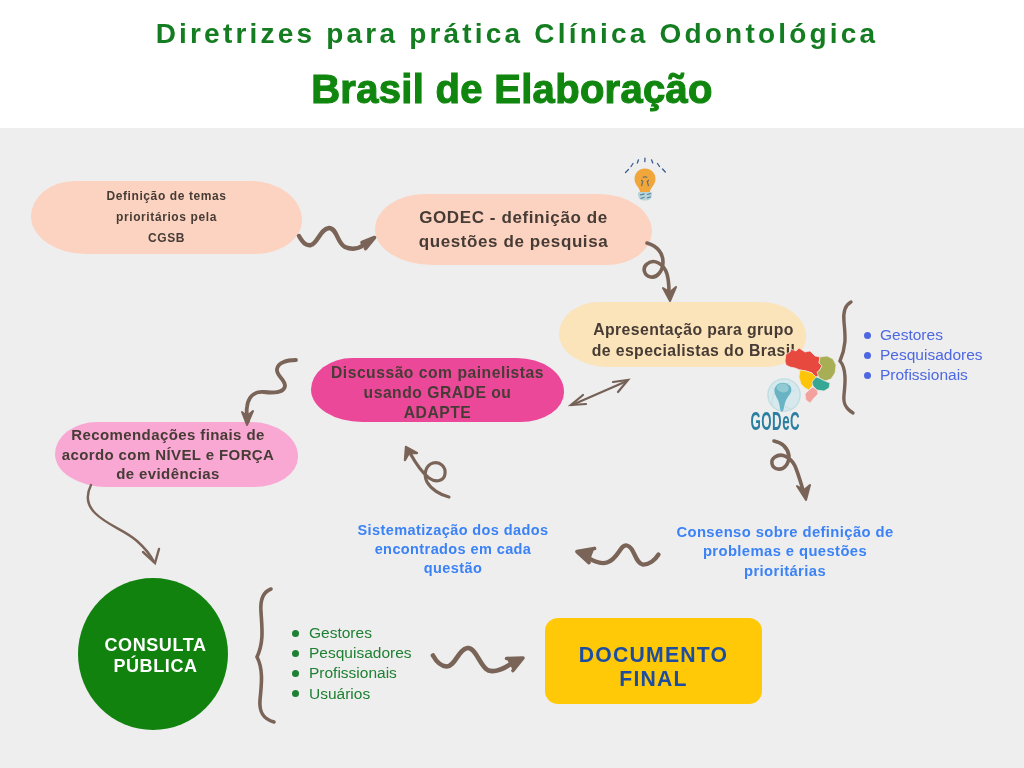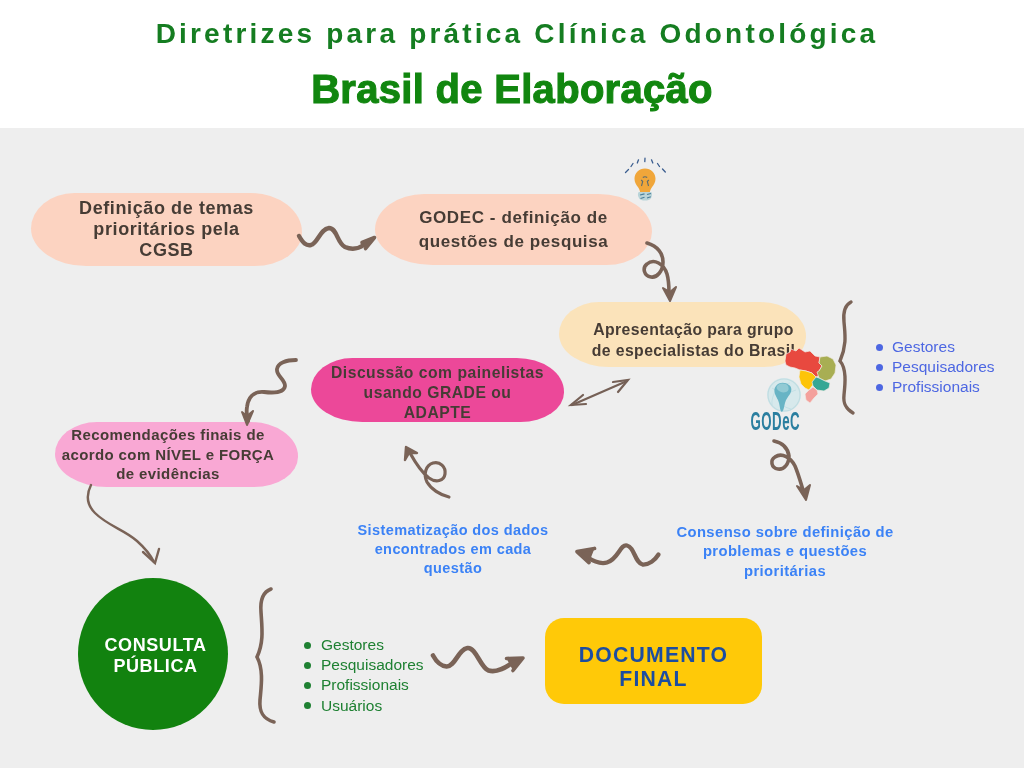--- a/index.html
+++ b/index.html
@@ -2,31 +2,31 @@
 <html><head>
 <meta charset="utf-8">
 <style>
 html,body{margin:0;padding:0}
 body{width:1024px;height:768px;background:#ffffff;font-family:"Liberation Sans",sans-serif;overflow:hidden}
 #page{position:relative;width:912px;height:768px}
 .gray{position:absolute;left:0;top:128px;width:1024px;height:640px;background:#eeeeee}
 .h1{position:absolute;left:5px;top:18px;width:1024px;text-align:center;font-weight:bold;font-size:28px;letter-spacing:3.2px;color:#157d21}
 .h2{position:absolute;left:0;top:67px;width:1024px;text-align:center;font-weight:bold;font-size:40px;letter-spacing:0.3px;color:#11860f;-webkit-text-stroke:1.1px #11860f}
 .blob{position:absolute;display:flex;align-items:center;justify-content:center;text-align:center;font-weight:bold;color:#463c35}
-#b1{left:31px;top:193px;width:271px;height:73px;background:#fcd3c1;border-radius:44px 52px 48px 56px/36px 40px 34px 38px;font-size:18px;line-height:20.8px;letter-spacing:0.6px}
+#b1{left:31px;top:181px;width:271px;height:73px;background:#fcd3c1;border-radius:44px 52px 48px 56px/36px 40px 34px 38px;font-size:12px;line-height:20.8px;letter-spacing:0.6px}
 #b2{left:375px;top:194px;width:277px;height:71px;background:#fcd3c1;border-radius:50px 54px 46px 58px/36px 38px 34px 36px;font-size:17px;line-height:23.8px;letter-spacing:0.6px}
 #b3{left:559px;top:302px;width:247px;height:65px;background:#fbe3ba;border-radius:40px 46px 42px 50px/32px 34px 30px 33px;font-size:15.8px;line-height:20.3px;letter-spacing:0.4px;padding-top:12px;padding-left:22px;box-sizing:border-box}
 #b4{left:311px;top:358px;width:253px;height:64px;background:#ec4899;border-radius:42px 48px 44px 52px/32px 34px 30px 33px;font-size:15.7px;line-height:20px;letter-spacing:0.5px;padding-top:6px;box-sizing:border-box}
 #b5{left:55px;top:422px;width:243px;height:65px;background:#f9a8d4;border-radius:42px 48px 44px 52px/32px 34px 30px 33px;font-size:15px;line-height:19.5px;letter-spacing:0.4px;padding-right:17px;box-sizing:border-box}
 .circle{position:absolute;left:78px;top:578px;width:150px;height:152px;border-radius:50%;background:#12820f;display:flex;align-items:center;justify-content:center;text-align:center;color:#ffffff;font-weight:bold;font-size:18px;line-height:21px;letter-spacing:0.6px;padding-top:4px;padding-left:5px;box-sizing:border-box}
-.ybox{position:absolute;left:545px;top:618px;width:217px;height:86px;background:#ffc908;border-radius:19px;display:flex;align-items:center;justify-content:center;text-align:center;color:#1c4da1;font-weight:bold;font-size:21.2px;line-height:24.3px;letter-spacing:1.2px;padding-top:12px;box-sizing:border-box}
+.ybox{position:absolute;left:545px;top:618px;width:217px;height:86px;background:#ffc908;border-radius:13px;display:flex;align-items:center;justify-content:center;text-align:center;color:#1c4da1;font-weight:bold;font-size:21.2px;line-height:24.3px;letter-spacing:1.2px;padding-top:12px;box-sizing:border-box}
 .btxt{position:absolute;text-align:center;font-weight:bold;color:#3b82f6}
 #t1{left:660px;top:523px;width:250px;font-size:14.8px;line-height:19.3px;letter-spacing:0.4px}
 #t2{left:340px;top:521px;width:226px;font-size:14.5px;line-height:18.9px;letter-spacing:0.4px}
-.list{position:absolute;margin:16px;padding:0;list-style:none;font-size:15.5px}
+.list{position:absolute;margin:4px;padding:0;list-style:none;font-size:15.5px}
 .list li{position:relative;padding-left:0}
 .list li:before{content:"";position:absolute;border-radius:50%}
 #blue{left:876px;top:321px;color:#4d67e2;line-height:20px}
 #blue li:before{left:-16px;top:6.5px;width:7px;height:7px;background:#4d67e2}
 #green{left:305px;top:619px;color:#1e8032;line-height:20.2px}
 #green li:before{left:-17px;top:6.5px;width:7px;height:7px;background:#1e8032}
 svg.ov{position:absolute;left:0;top:0}
 </style>
 </head>
 <body>

